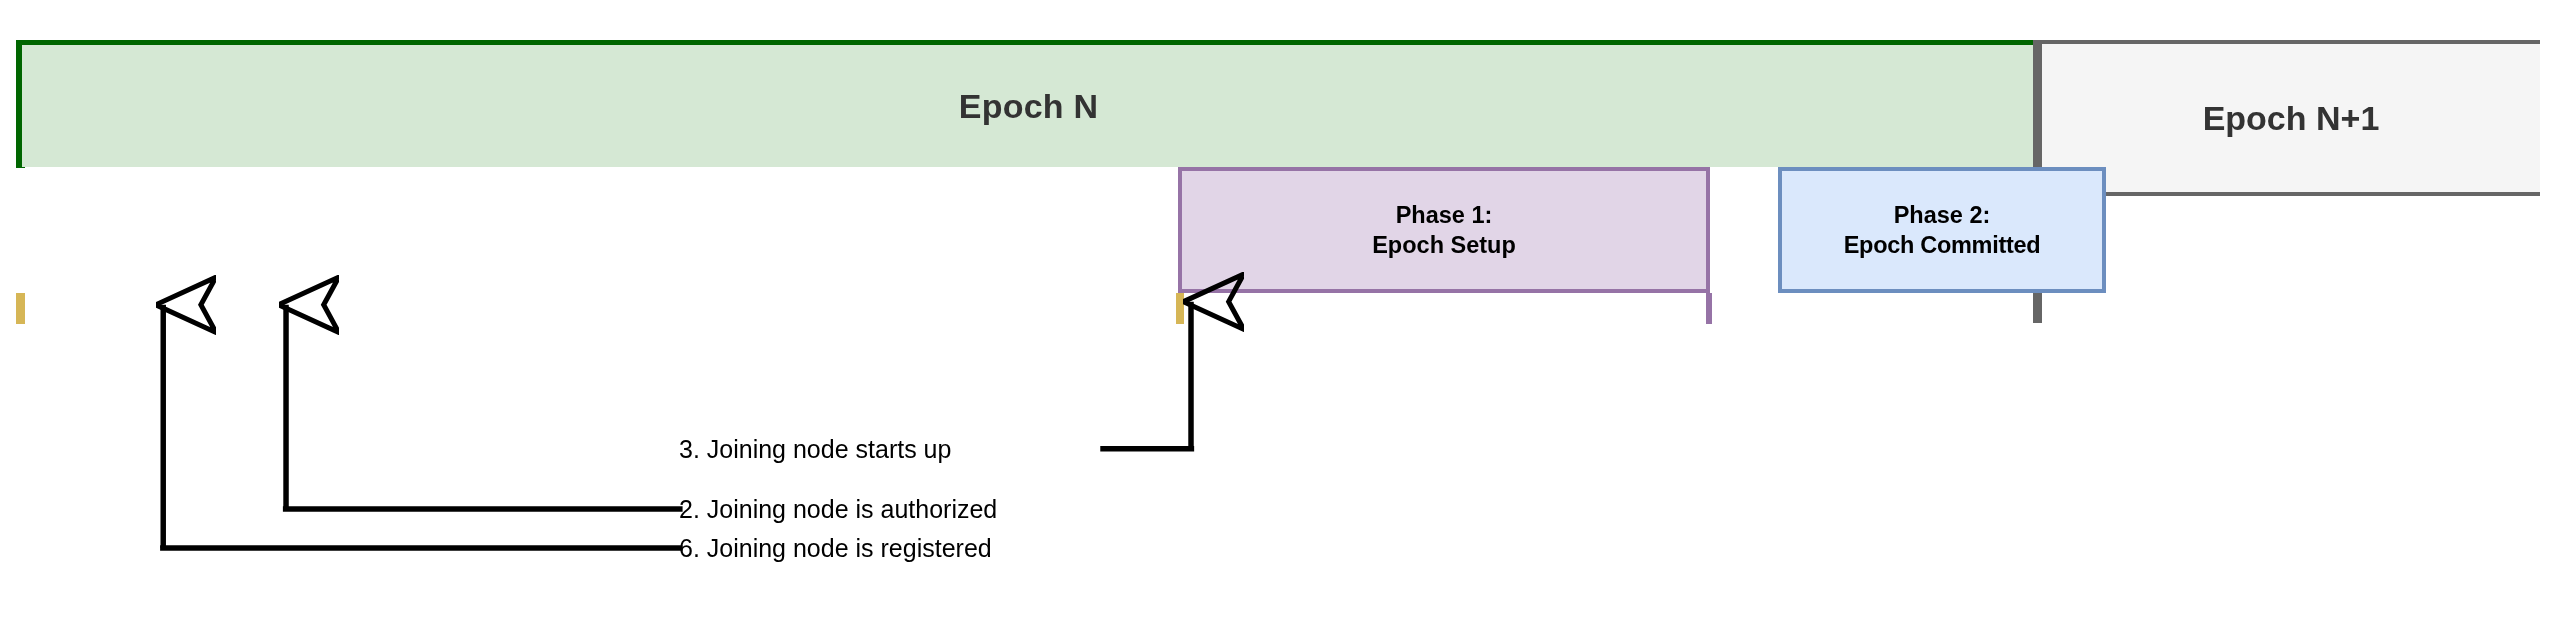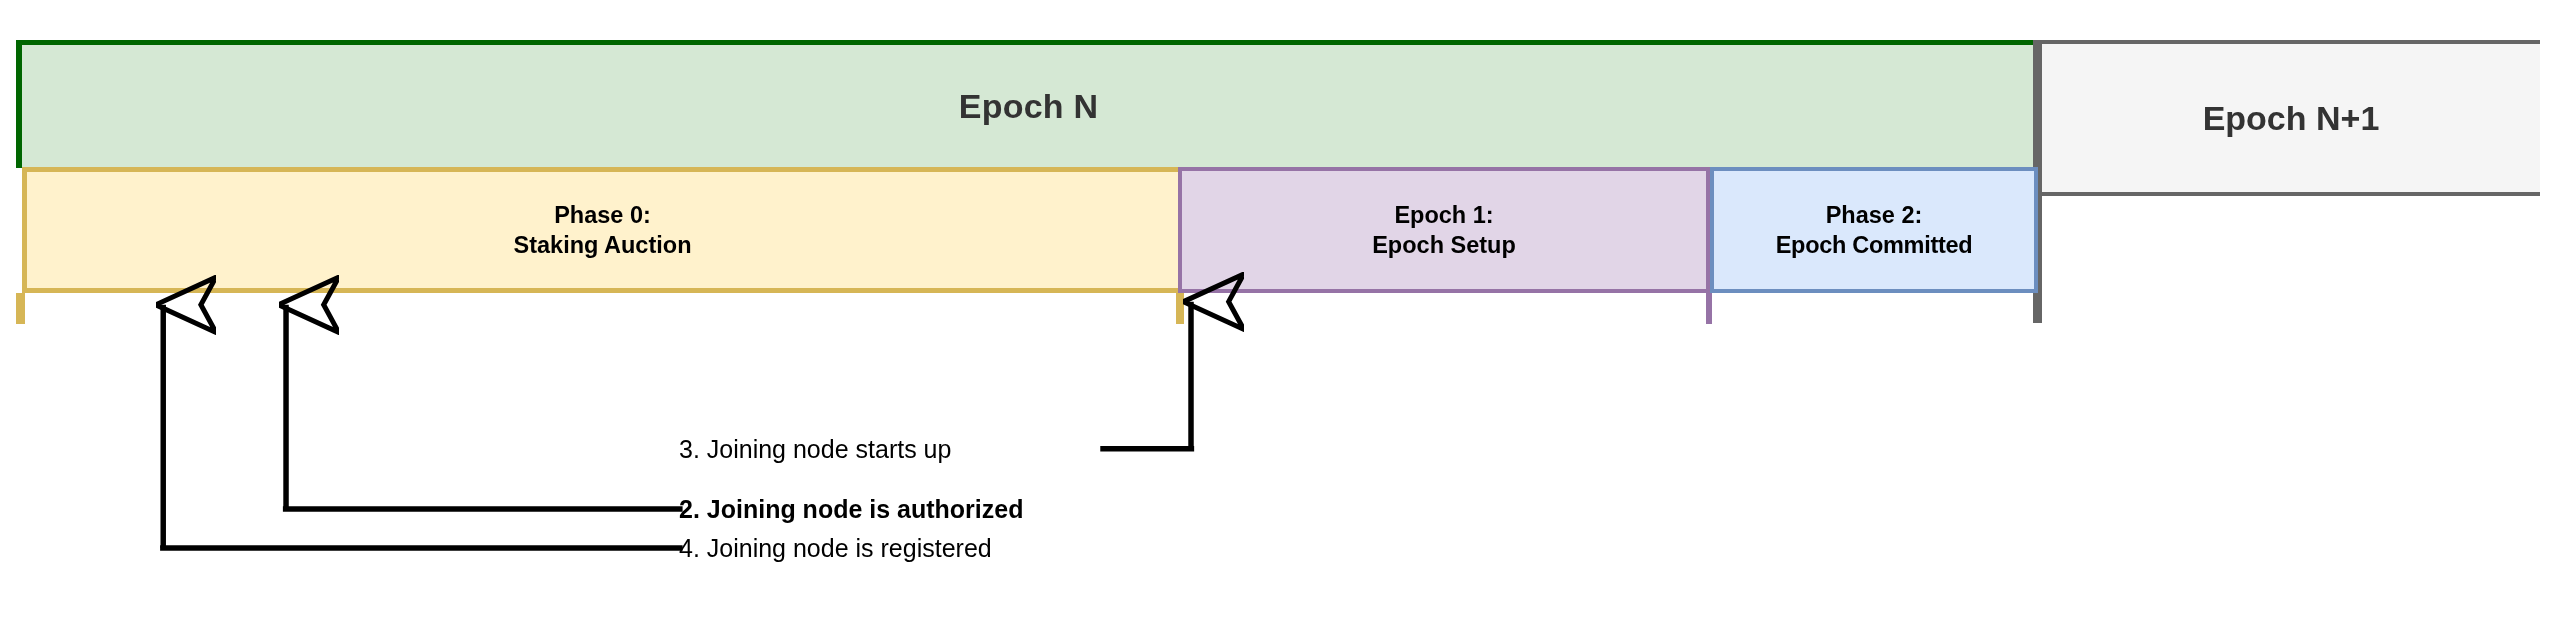--- a/index.html
+++ b/index.html
@@ -67,21 +67,21 @@
     background:#fff2cc;
     border:5.5px solid #d6b656;
     border-top-width:5.5px;
   }
   .phase-1{
     left:1178px;width:532px;
     background:#e1d5e7;
     border:4.7px solid #9673a6;
   }
   .phase-2{
-    left:1710px;width:328px;
+    left:1778px;width:328px;
     background:#dae8fc;
     border:4.7px solid #6c8ebf;
   }
   .phase-2 .line2{letter-spacing:-0.3px;}
 
   
   .stub{position:absolute;top:287px;}
   .stub-yellow-left{left:16.4px;width:8.6px;height:30.5px;background:#d6b656;}
   .stub-yellow-right{left:1176px;width:7.8px;height:30.5px;background:#d6b656;}
   .stub-purple{left:1706px;width:5.5px;height:30.5px;background:#9673a6;}
@@ -96,47 +96,43 @@
   }
 
   
   .callout{
     position:absolute;
     font-size:25px;font-weight:normal;color:#000000;
     white-space:nowrap;
     text-align:right;
   }
   .callout-3{left:679px;top:429px;}
-  .callout-2{left:679px;top:489px;font-weight:bold;}
+  .callout-2{left:679px;top:489px;}
   .callout-1{left:679px;top:528px;}
 </style>
 </head>
 <body>
 
 <div id="stage">
 
   <div class="green-left-edge"></div>
 
   <div class="epoch-n">
     <div class="epoch-n-label">Epoch N</div>
   </div>
 
   <div class="epoch-divider"></div>
 
   <div class="epoch-n1">
     <div class="epoch-n1-label">Epoch N+1</div>
   </div>
 
-  <div class="phase phase-0">
-    <span class="line1">Phase 0:</span>
-    <span class="line2">Staking Auction</span>
-  </div>
 
   <div class="phase phase-1">
-    <span class="line1">Epoch 1:</span>
+    <span class="line1">Phase 1:</span>
     <span class="line2">Epoch Setup</span>
   </div>
 
   <div class="phase phase-2">
     <span class="line1">Phase 2:</span>
     <span class="line2">Epoch Committed</span>
   </div>
 
   <div class="stub stub-yellow-left"></div>
   <div class="stub stub-yellow-right"></div>
@@ -154,16 +150,16 @@
 
     <path d="M 365 643 L 365 382" stroke-width="7" marker-end="url(#arrowUp)"></path>
     <line x1="361" y1="643" x2="872" y2="643" stroke-width="7"></line>
 
     <path d="M 1522 566 L 1522 378" stroke-width="7" marker-end="url(#arrowUp)"></path>
     <line x1="1526" y1="566" x2="1406" y2="566" stroke-width="7"></line>
   </svg>
 
   <div class="callout callout-3">3. Joining node starts up</div>
   <div class="callout callout-2">2. Joining node is authorized</div>
-  <div class="callout callout-1">4. Joining node is registered</div>
+  <div class="callout callout-1">6. Joining node is registered</div>
 
 </div>
 
 
 </body></html>

